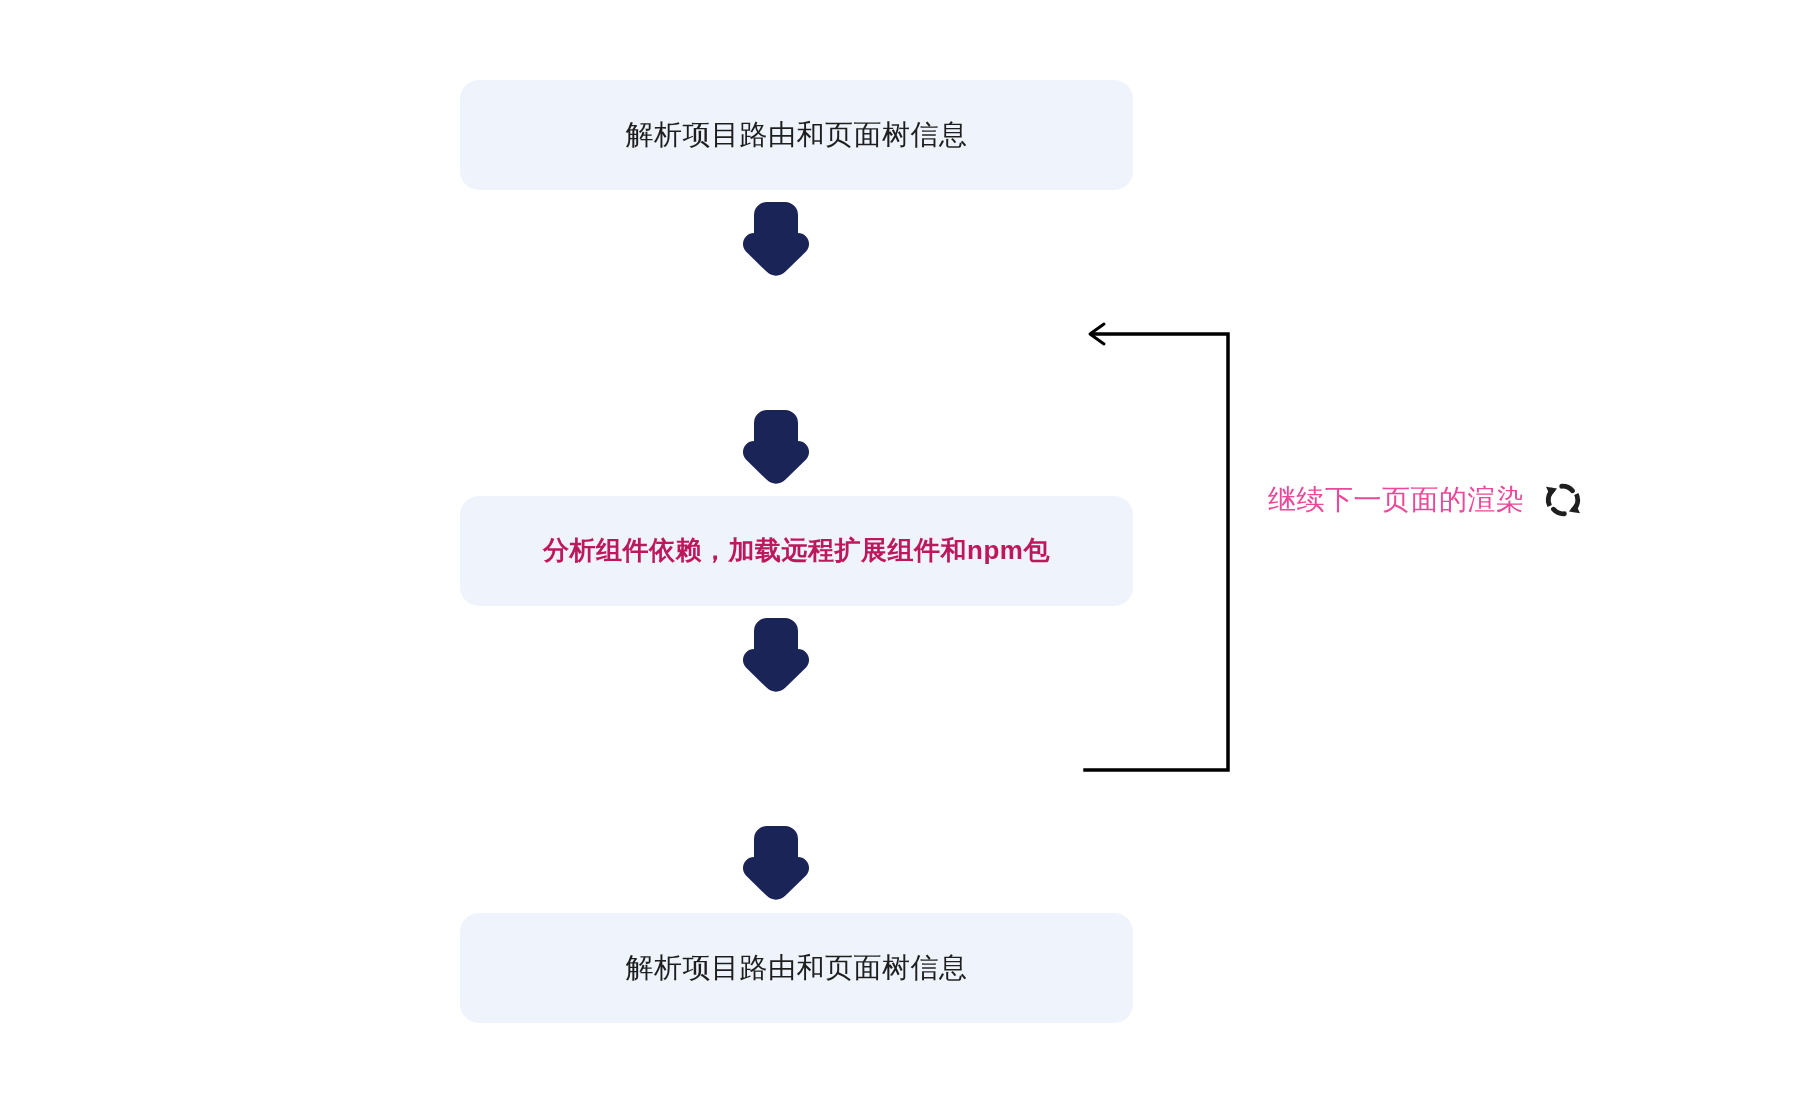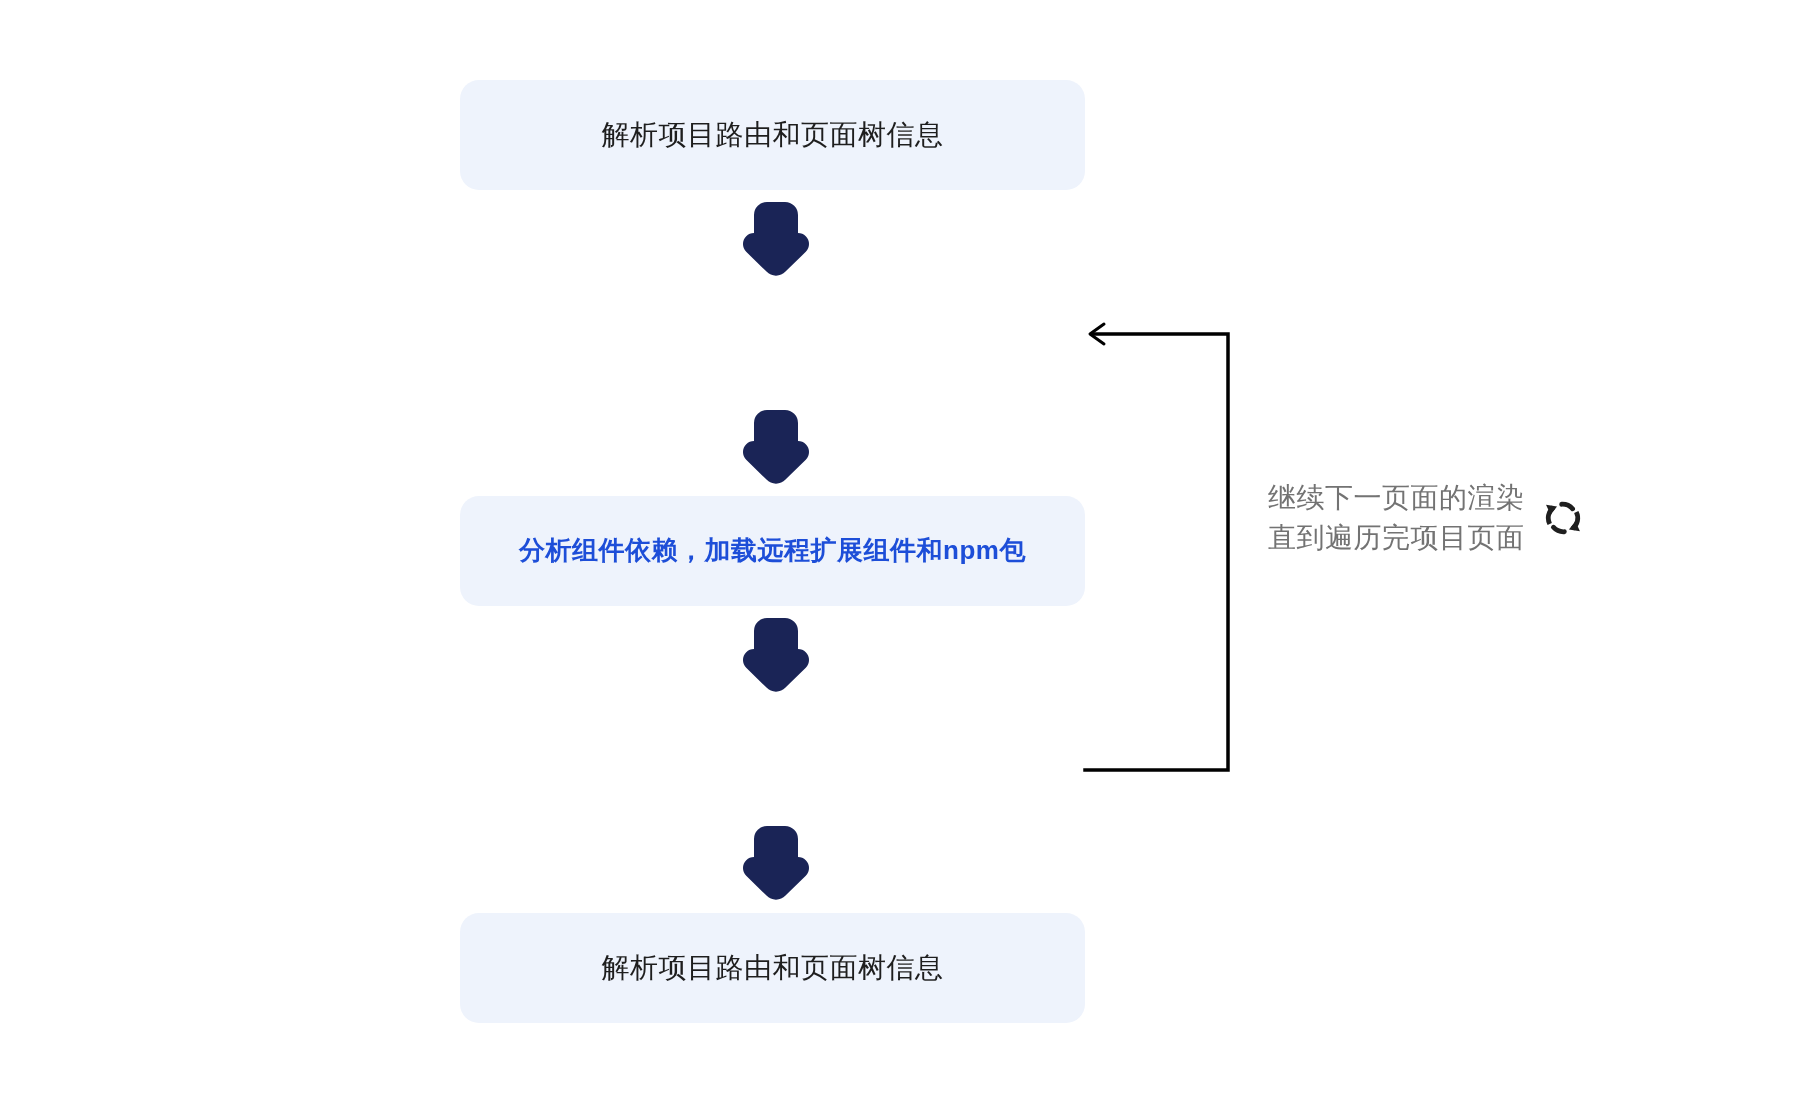--- a/index.html
+++ b/index.html
@@ -18,38 +18,38 @@
     position: relative;
     width: 1810px;
     height: 1104px;
     background: #ffffff;
   }
 
   
   .flow-box {
     position: absolute;
     left: 460px;
-    width: 625px;
+    width: 673px;
     height: 110px;
     background: #eef3fc;
     border-radius: 19px;
     display: flex;
     align-items: center;
     justify-content: center;
     box-sizing: border-box;
   }
   .flow-box .box-label {
     font-size: 28px;
     line-height: 1.3;
     letter-spacing: 0.5px;
     color: #1e1e1e;
     white-space: nowrap;
   }
   .flow-box.accent .box-label {
-    color: #1d4ed8;
+    color: #be185d;
     font-size: 26px;
     font-weight: 600;
   }
   .flow-box.accent.big .box-label {
     font-size: 29px;
     font-weight: 700;
     letter-spacing: 1px;
   }
 
   #box-1 { top: 80px; }
@@ -85,21 +85,21 @@
     left: 1268px;
     top: 478px;
     width: 380px;
     display: flex;
     align-items: center;
     gap: 16px;
   }
   #loop-annotation .annot-text {
     font-size: 28px;
     line-height: 1.42;
-    color: #737373;
+    color: #ec4899;
     white-space: nowrap;
     letter-spacing: 0.5px;
   }
   #loop-annotation .annot-line {
     display: block;
   }
   #loop-icon {
     width: 44px;
     height: 44px;
     flex: 0 0 44px;
@@ -151,21 +151,20 @@
   <svg id="loop-connector" viewBox="0 0 200 480">
 
     <path d="M25 460 H168 V24 H32" fill="none" stroke="#000000" stroke-width="3.5" stroke-linecap="square" stroke-linejoin="miter"></path>
 
     <path d="M44 14 L30 24 L44 34" fill="none" stroke="#000000" stroke-width="3" stroke-linecap="round" stroke-linejoin="round"></path>
   </svg>
 
   <div id="loop-annotation">
     <div class="annot-text">
       <span class="annot-line">继续下一页面的渲染</span>
-      <span class="annot-line">直到遍历完项目页面</span>
     </div>
     <svg id="loop-icon" viewBox="0 0 48 48">
 
       <path d="M9.5 30.5 A14.5 14.5 0 0 1 13.5 12.5" fill="none" stroke="#1f1f1f" stroke-width="5.2" stroke-linecap="butt"></path>
       <path d="M5.5 9.5 L17.5 11.5 L10.5 20.5 Z" fill="#1f1f1f"></path>
 
       <path d="M38.5 17.5 A14.5 14.5 0 0 1 34.5 35.5" fill="none" stroke="#1f1f1f" stroke-width="5.2" stroke-linecap="butt"></path>
       <path d="M42.5 38.5 L30.5 36.5 L37.5 27.5 Z" fill="#1f1f1f"></path>
 
       <path d="M22.5 9.0 A15 15 0 0 1 34.5 14.0" fill="none" stroke="#1f1f1f" stroke-width="5.2" stroke-linecap="round"></path>

